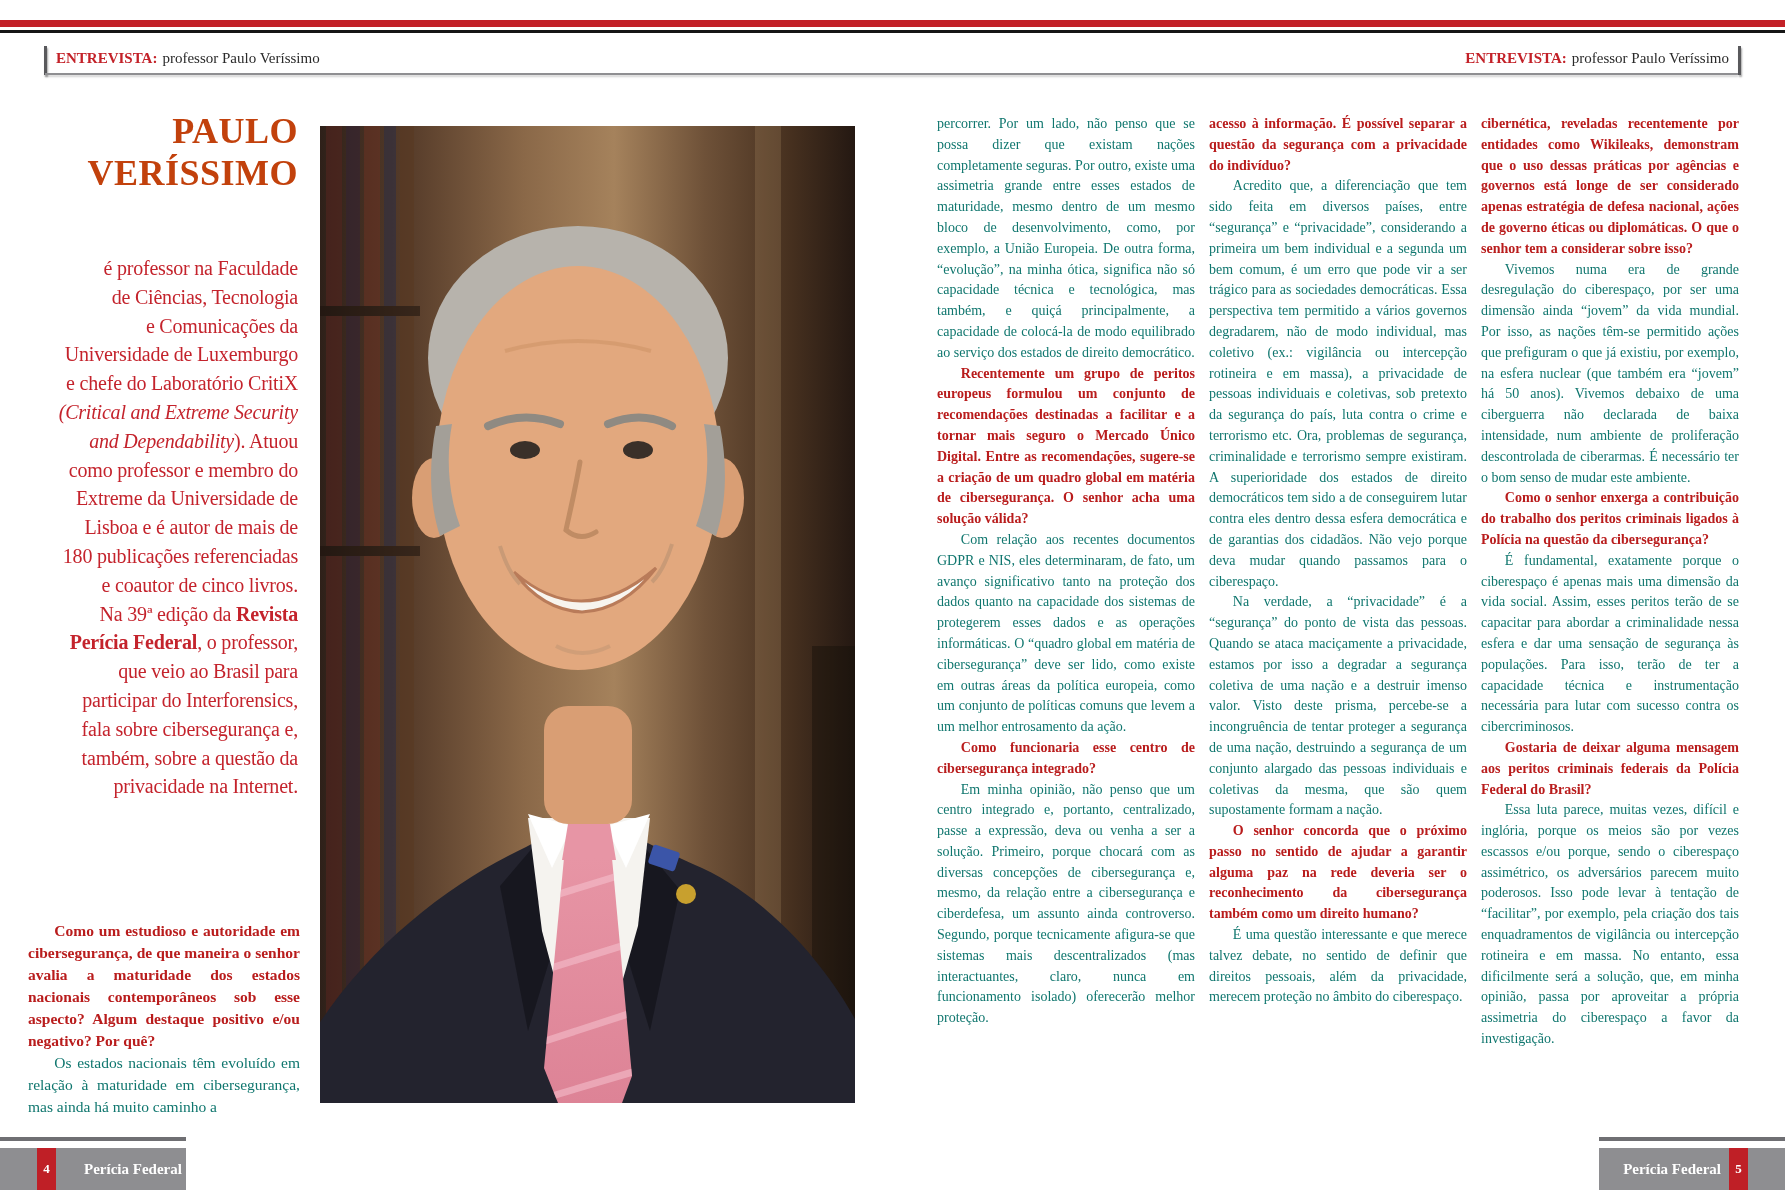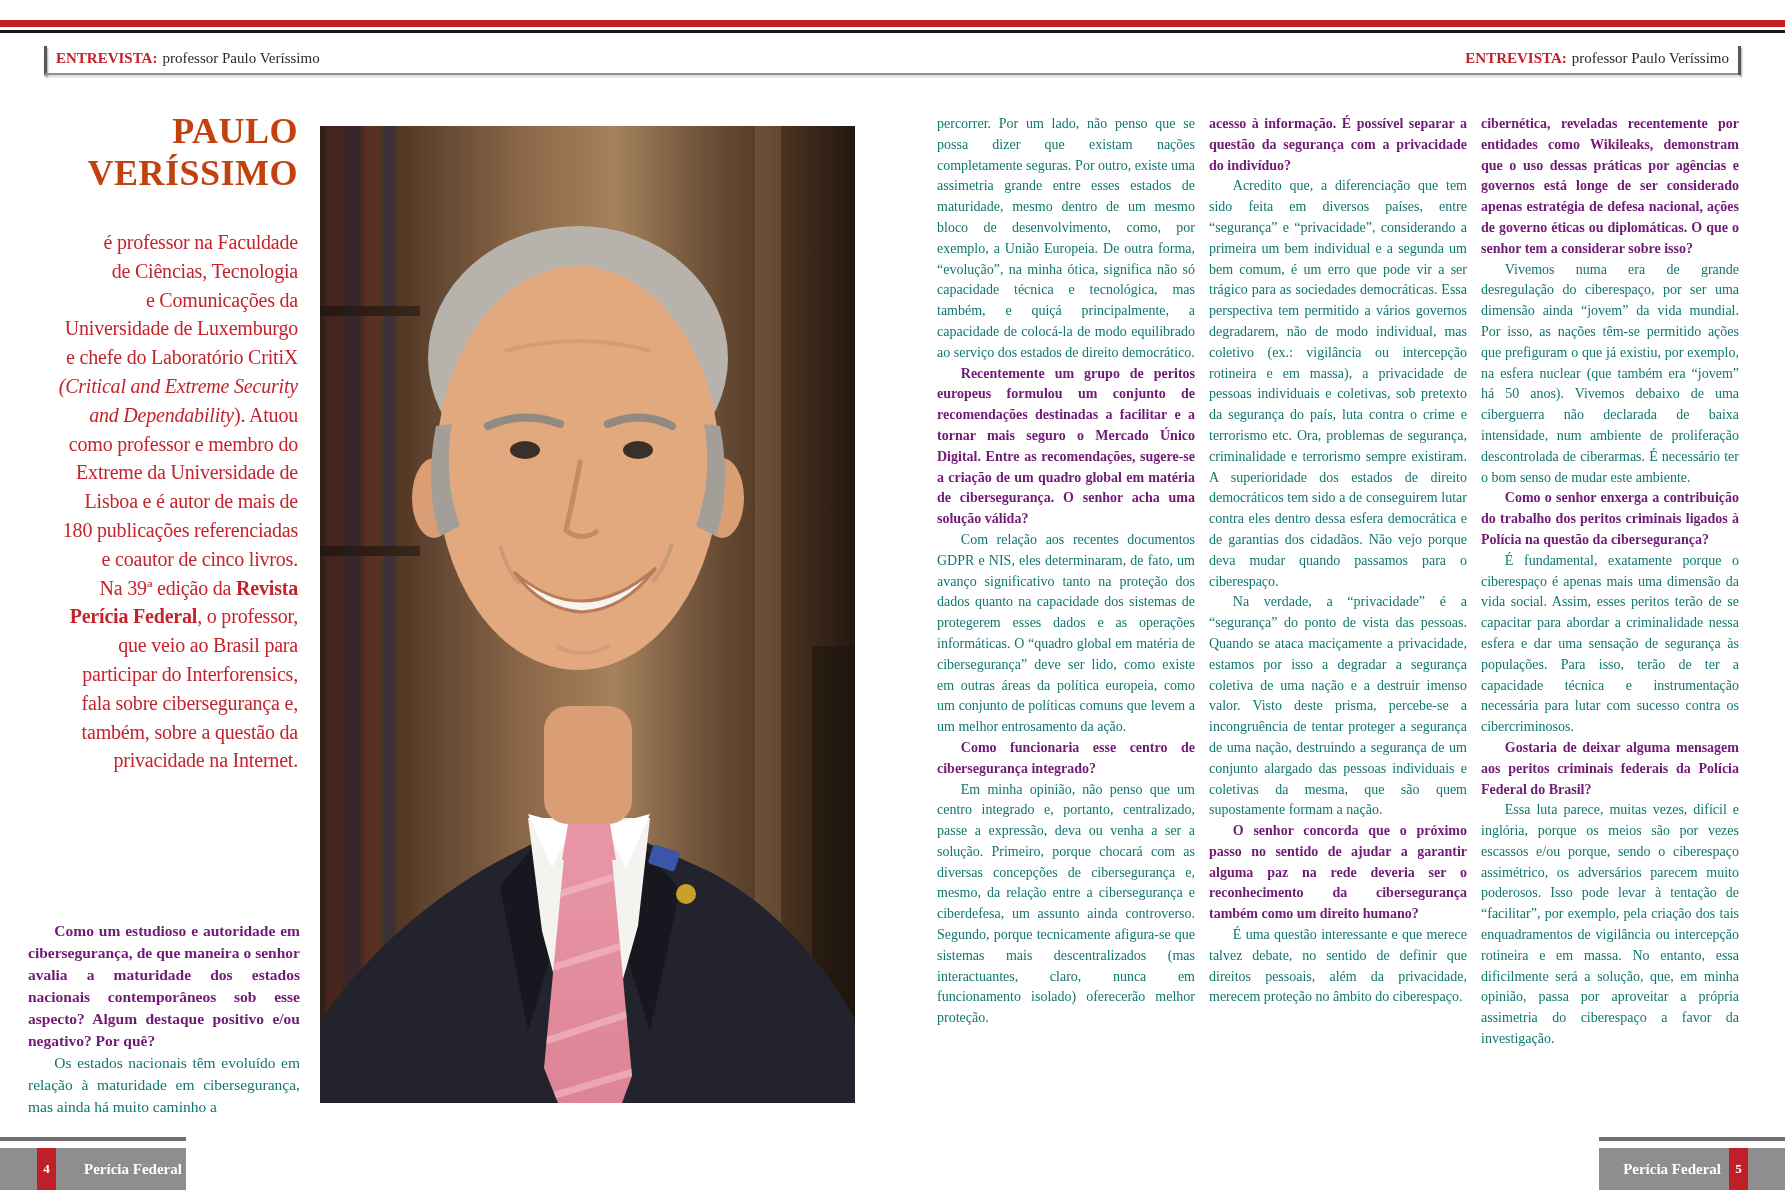--- a/index.html
+++ b/index.html
@@ -19,28 +19,28 @@
   .header{position:absolute;top:50px;font-size:15px;white-space:nowrap;}
   .header .hl{color:#c32128;font-weight:bold;}
   .header .hn{color:#2a2a2a;margin-left:5px;}
   .header-left{left:56px;}
   .header-right{right:56px;}
   .hrule{position:absolute;left:45px;top:73px;width:1693px;height:2px;background:#8f8f92;box-shadow:0 2px 2px rgba(0,0,0,.18);}
 
   
   .title{position:absolute;left:20px;top:110px;width:278px;text-align:right;
          font-size:36px;line-height:42px;font-weight:bold;color:#c2410c;letter-spacing:.5px;}
-  .bio{position:absolute;left:12px;top:228px;width:286px;text-align:right;
+  .bio{position:absolute;left:12px;top:254px;width:286px;text-align:right;
        font-size:20px;line-height:28.8px;color:#c4232c;letter-spacing:-0.2px;}
   .bio-line{white-space:nowrap;}
 
   .intro{position:absolute;left:28px;top:920px;width:272px;font-size:15.5px;line-height:22px;
          text-align:justify;}
   .intro p, .col p{margin:0;}
-  p.q{font-weight:bold;color:#701a75;}
+  p.q{font-weight:bold;color:#b91c1c;}
   p.a{color:#0f766e;}
   p.ind{text-indent:1.7em;}
 
   
   .photo{position:absolute;left:320px;top:126px;width:535px;height:977px;display:block;}
 
   
   .col{position:absolute;top:114px;height:1008px;width:258px;overflow:hidden;
        font-size:14px;line-height:20.8px;text-align:justify;}
   .col1{left:937px;}

